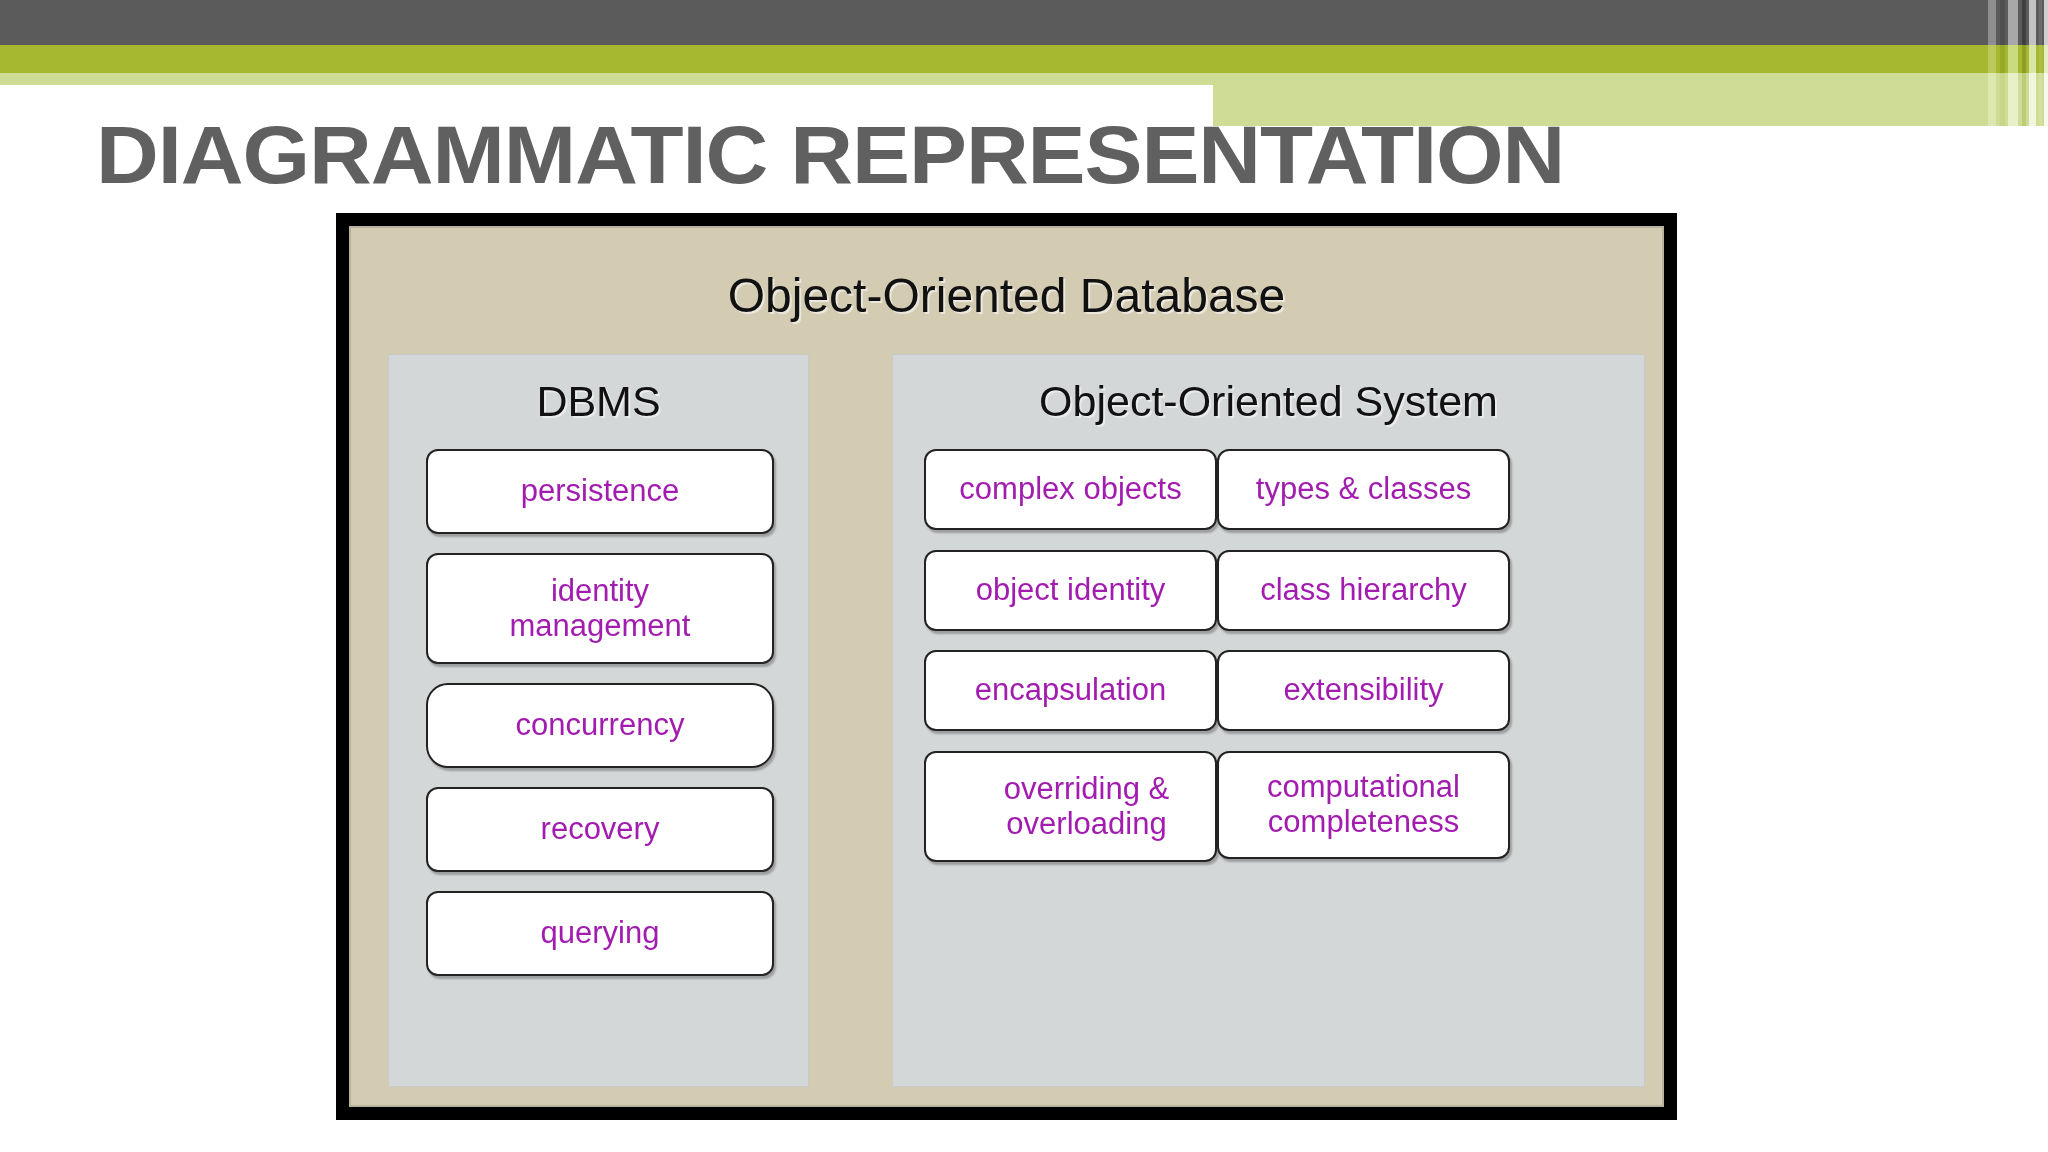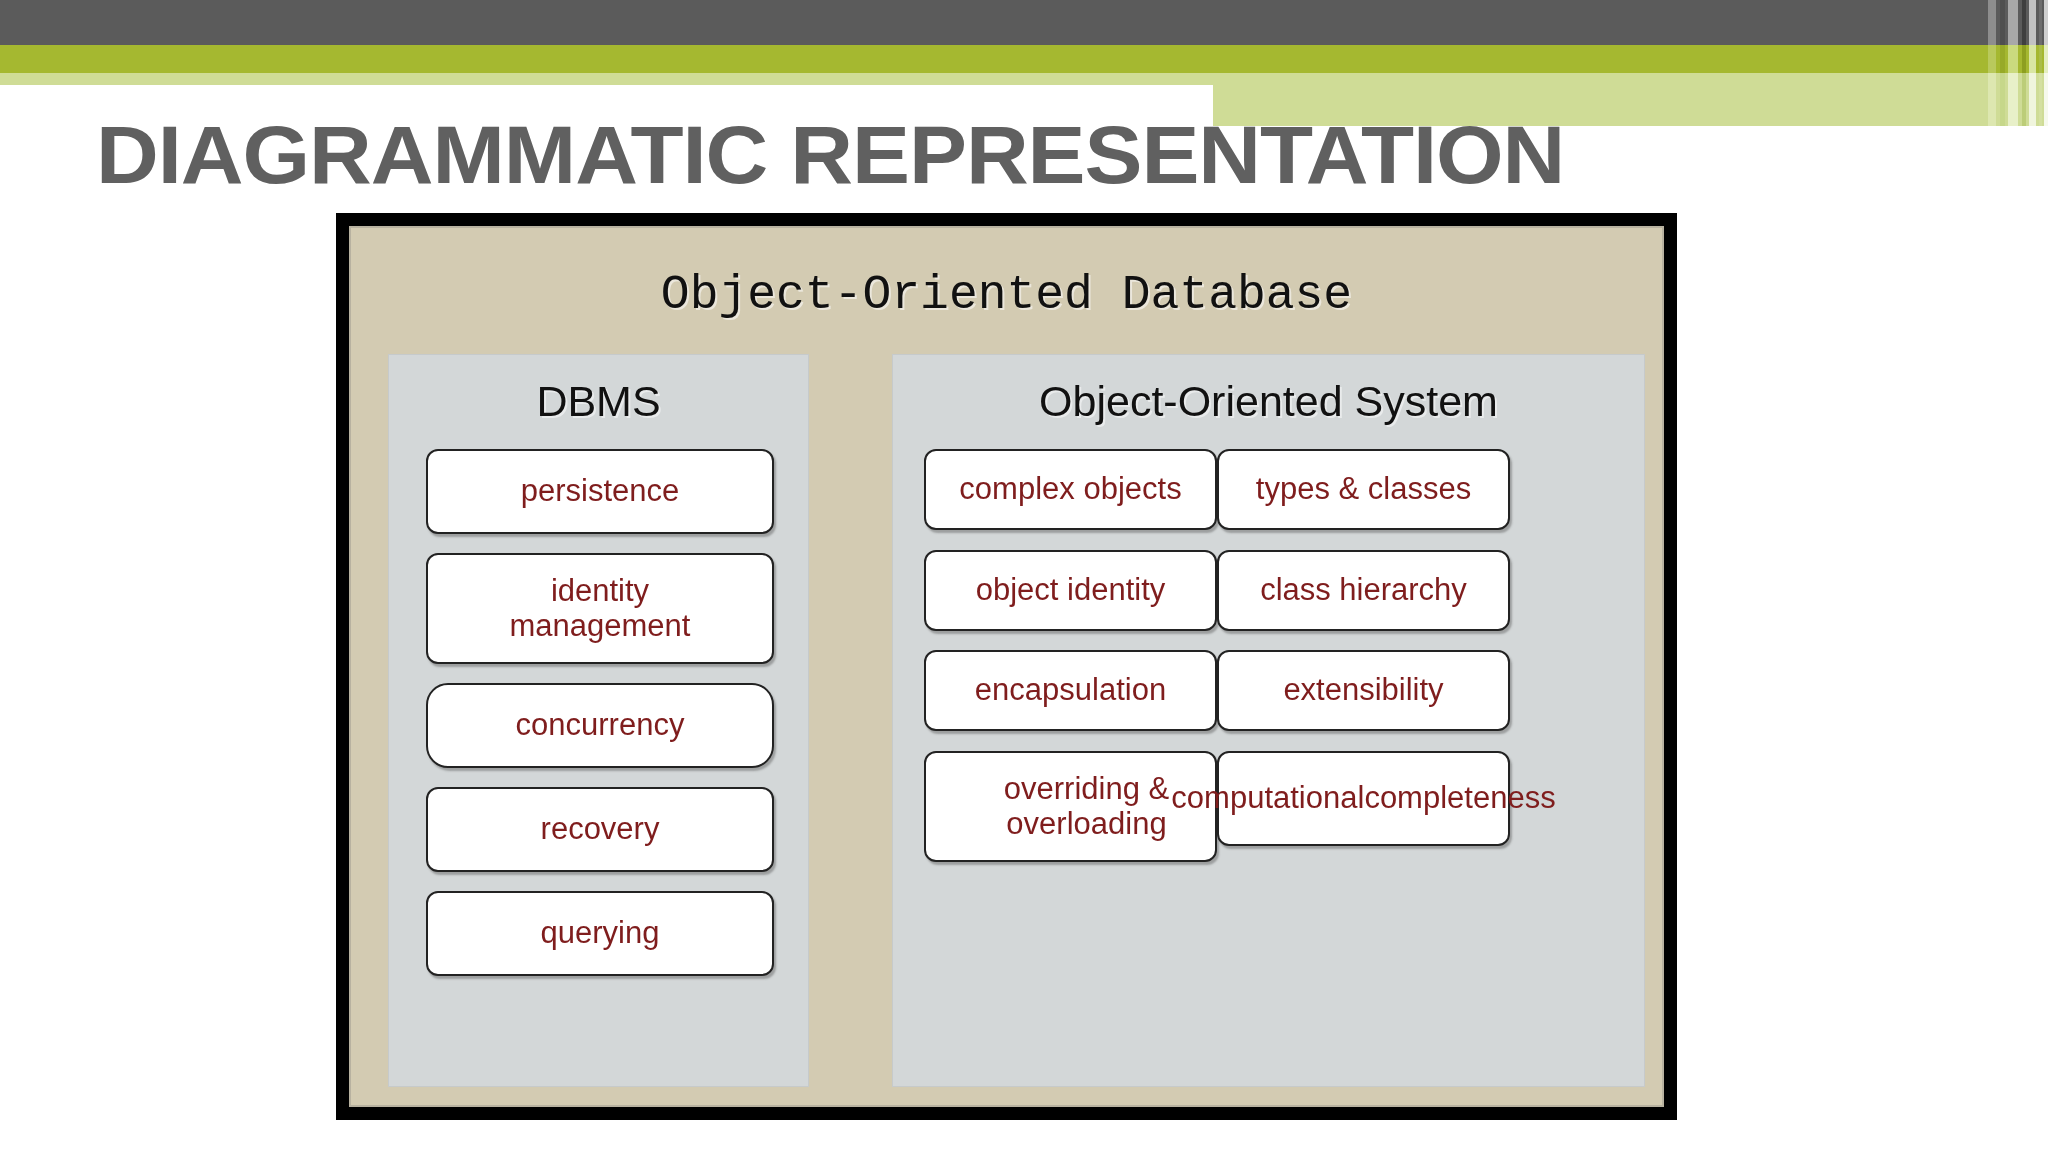--- a/index.html
+++ b/index.html
@@ -87,21 +87,21 @@
     box-sizing: border-box;
   }
   .diagram-title {
     position: absolute;
     left: 0;
     top: 40px;
     width: 100%;
     text-align: center;
     font-size: 48px;
     color: #111111;
-    font-family: Liberation Mono, monospace;
+    font-family: Liberation Sans, sans-serif;
     text-shadow: 2px 2px 0 rgba(255,255,255,0.55);
   }
 
   .panel {
     position: absolute;
     background: #d3d7d8;
     border: 1px solid #c6cacb;
     box-sizing: border-box;
   }
   .panel-left {
@@ -142,21 +142,21 @@
   .chip {
     position: absolute;
     background: #ffffff;
     border: 2px solid #222222;
     border-radius: 12px;
     box-sizing: border-box;
     display: flex;
     align-items: center;
     justify-content: center;
     text-align: center;
-    color: #7f1d1d;
+    color: #a21caf;
     font-size: 31px;
     line-height: 1.12;
     box-shadow: 2px 3px 2px rgba(90,90,90,0.45);
     font-family: "Liberation Sans", sans-serif;
   }
 
   
   .col-left-chip { left: 37px; width: 348px; }
 
   
@@ -234,20 +234,20 @@
 
       <div class="chip col-r2-chip" style="top:94px;height:81px;text-align:right;">
         <span>types &amp; classes</span>
       </div>
       <div class="chip col-r2-chip" style="top:195px;height:81px;">
         <span>class hierarchy</span>
       </div>
       <div class="chip col-r2-chip" style="top:295px;height:81px;">
         <span>extensibility</span>
       </div>
-      <div class="chip col-r2-chip" style="top:396px;height:95px;">
+      <div class="chip col-r2-chip" style="top:396px;height:108px;flex-direction:column;">
         <span>computational</span>
         <span>completeness</span>
       </div>
     </div>
 
   </div>
 </div>
 
 </body></html>

